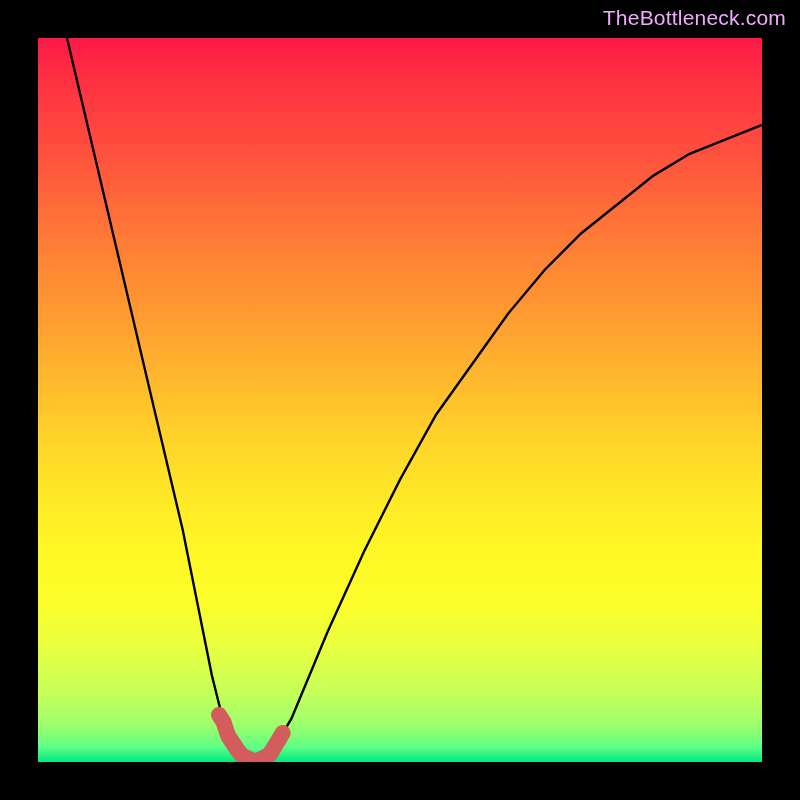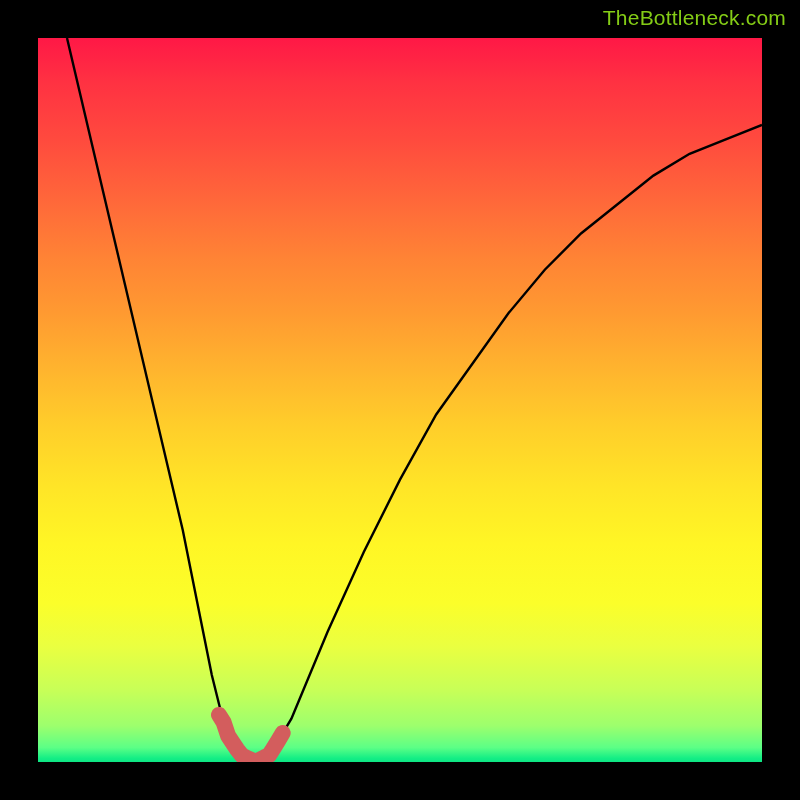--- a/index.html
+++ b/index.html
@@ -52,21 +52,21 @@
     );
   }
   .svg-layer {
     position: absolute;
     inset: 0;
   }
   .watermark {
     position: absolute;
     top: 6px;
     right: 14px;
-    color: #84cc16;
+    color: #f0abfc;
     font-size: 21px;
     letter-spacing: 0.2px;
     font-weight: 400;
   }
   path {
     fill: none;
   }
 </style>
 </head>
 <body>

